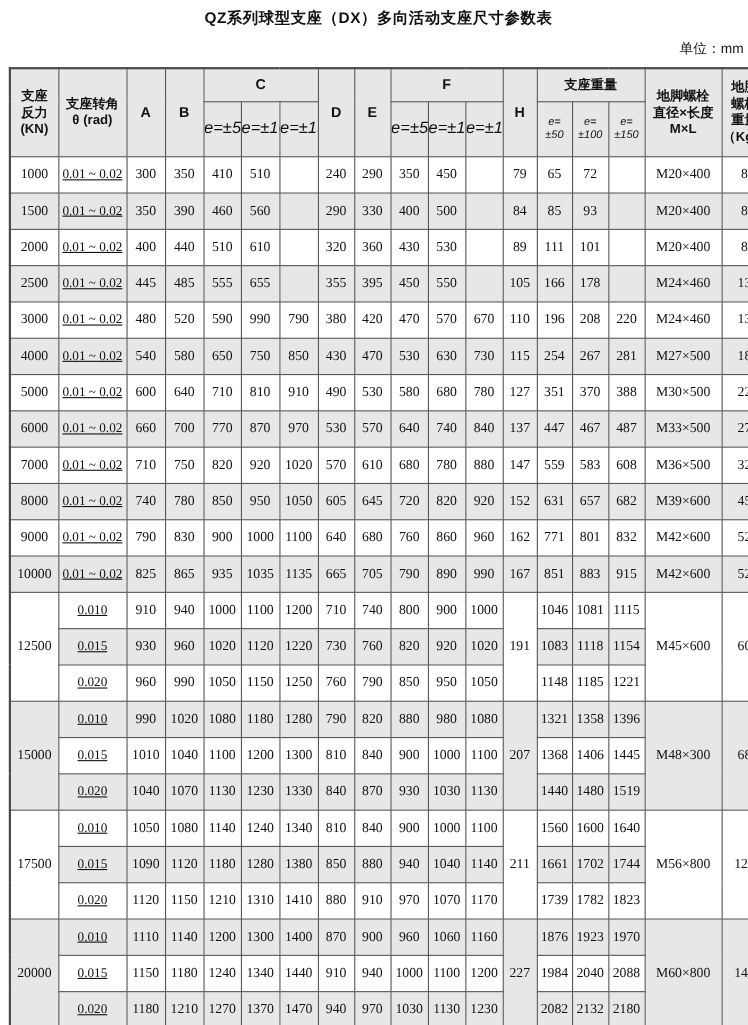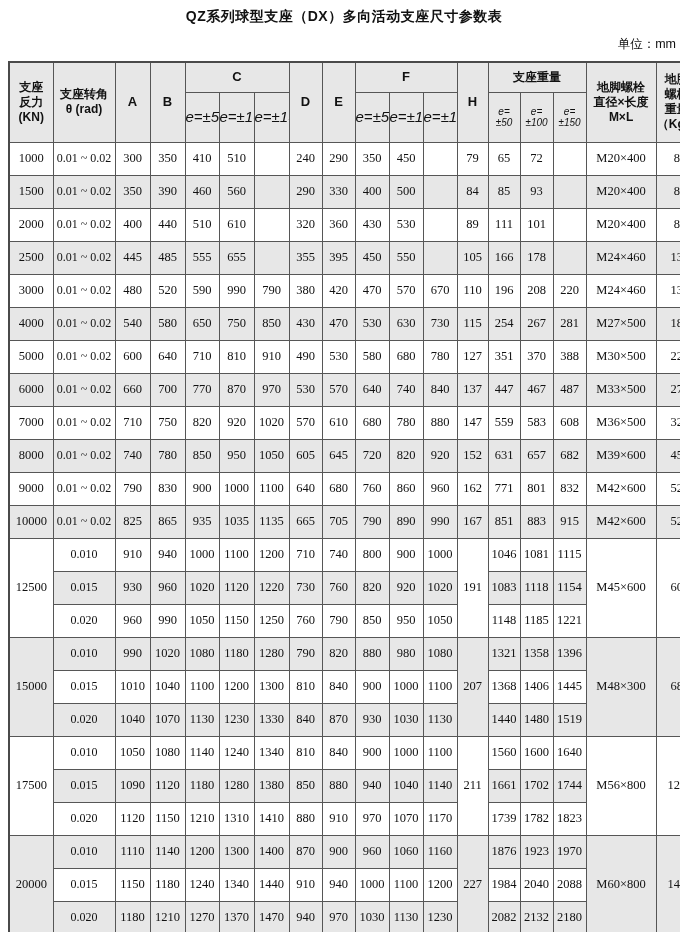--- a/index.html
+++ b/index.html
@@ -12,21 +12,21 @@
   th,td{border:1px solid #565656;text-align:center;vertical-align:middle;
         padding:0;overflow:hidden;}
   thead th{background:#e7e7e7;font-size:12px;font-weight:bold;line-height:1.25;}
   thead th.letter{font-size:13px;}
   thead th.sub{font-size:15px;font-weight:normal;font-style:italic;}
   thead th.sub2{font-size:10px;font-weight:normal;font-style:italic;line-height:1.15;}
   thead tr.r1{height:30px;}
   thead tr.r2{height:50px;}
   tbody td{font-family:"Liberation Serif","DejaVu Serif",serif;font-size:12.5px;height:32px;}
   tbody td.alt{background:#e7e7e7;}
-  tbody td.theta{font-size:12px;}
+  tbody td.theta{font-size:12px;text-decoration:underline;}
 </style>
 </head>
 <body>
 
 <div class="page">
   <div class="title">QZ系列球型支座（DX）多向活动支座尺寸参数表</div>
   <div class="unit">单位：mm</div>
 
   <table>
     <colgroup>

